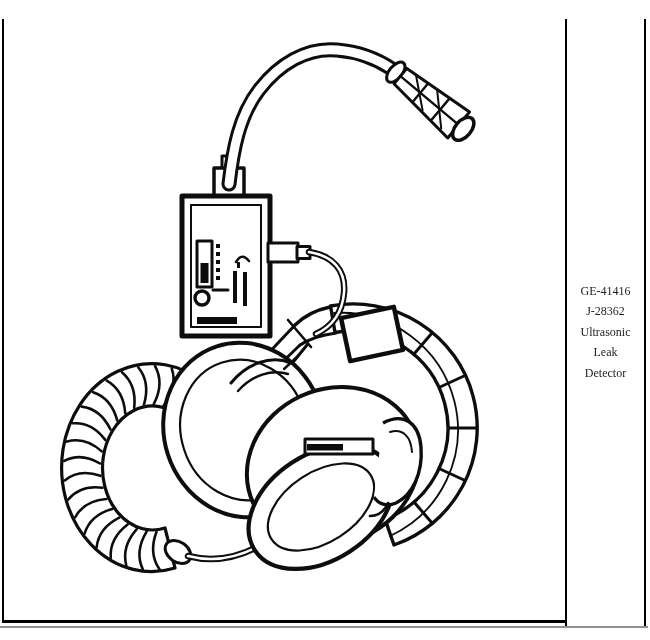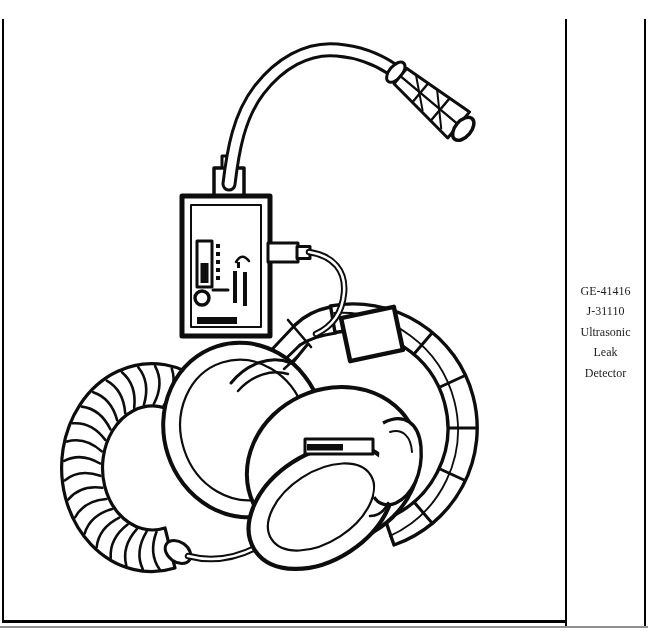--- a/index.html
+++ b/index.html
@@ -165,18 +165,18 @@
     </g>
 
     <g>
       <path class="ln" stroke-width="6.5" d="M 309,252 C 334,256 346,271 344,293 C 342,315 331,327 316,334"></path>
       <path class="wover" stroke-width="2.6" d="M 309,252 C 334,256 346,271 344,293 C 342,315 331,327 316,334"></path>
     </g>
   </svg>
 
   <div id="caption">
     <div>GE-41416</div>
-    <div>J-31110</div>
+    <div>J-28362</div>
     <div>Ultrasonic</div>
     <div>Leak</div>
     <div>Detector</div>
   </div>
 </div>
 
 </body></html>

